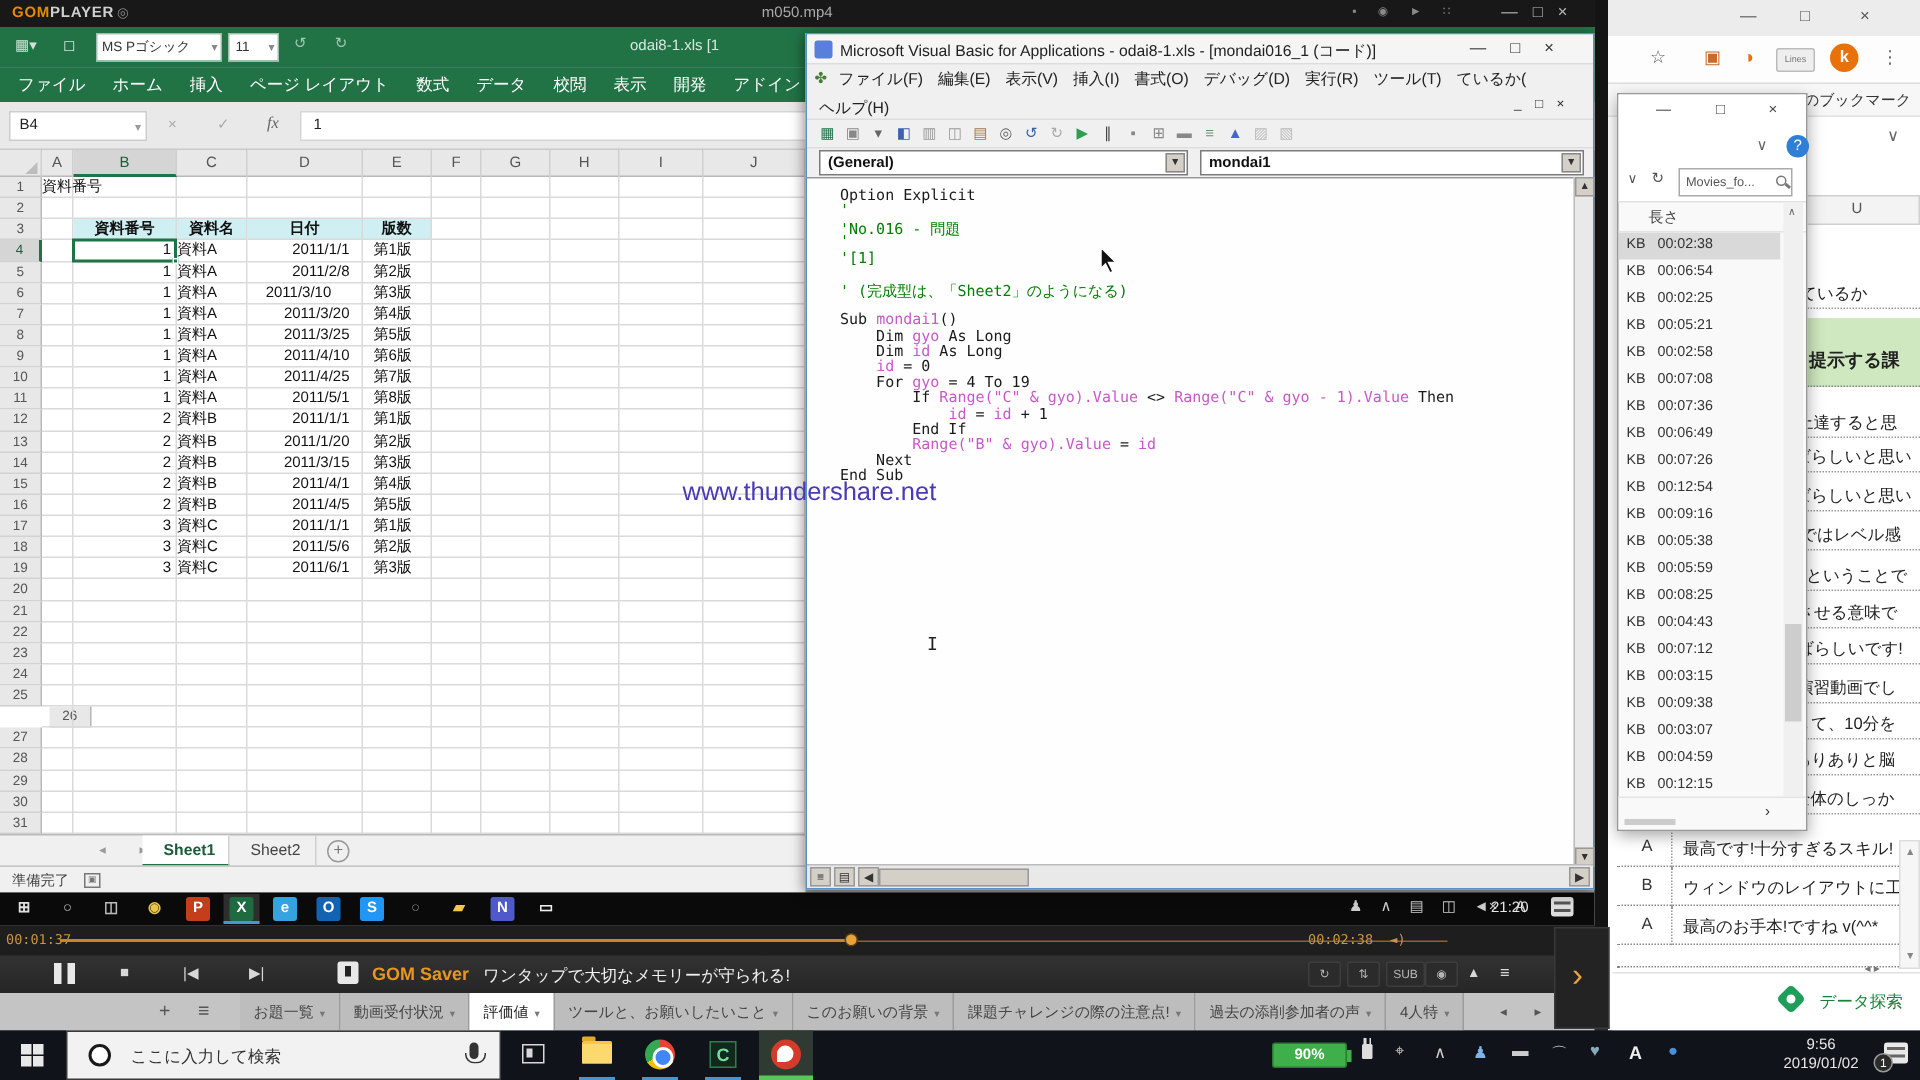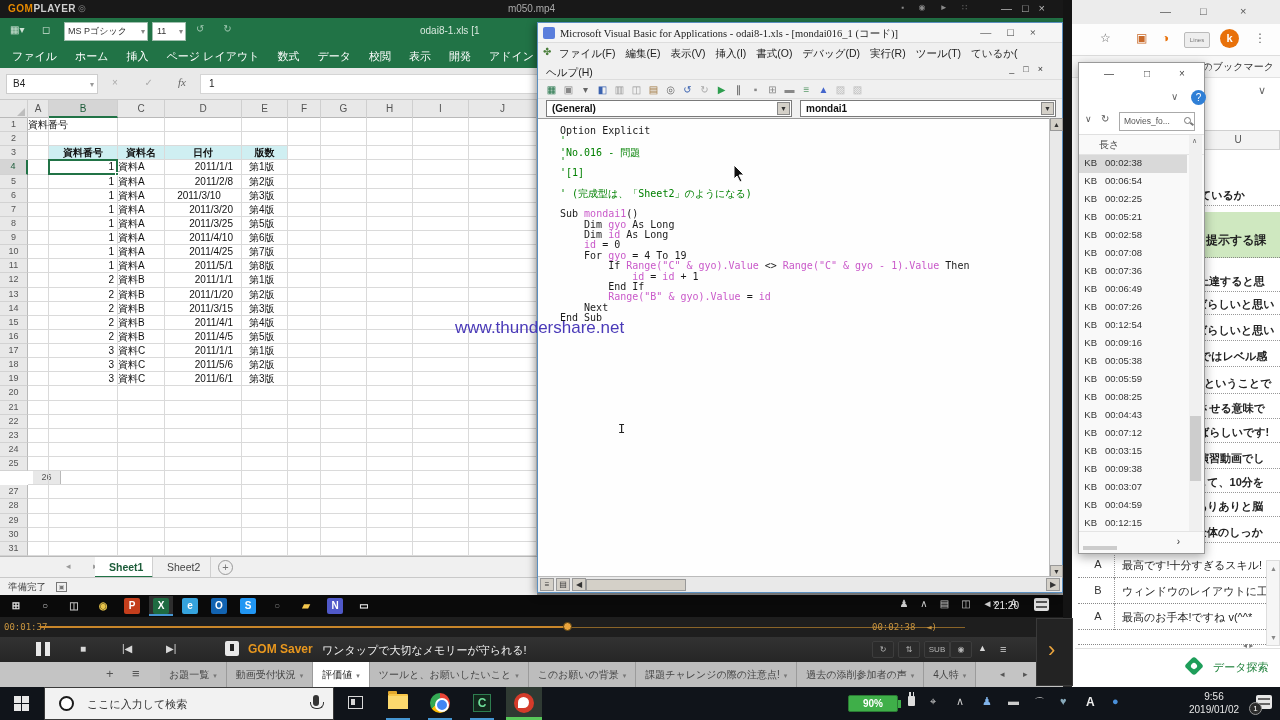--- a/index.html
+++ b/index.html
@@ -13,21 +13,21 @@
   .chrome-top { position:absolute; left:0; top:0; width:208px; height:24px; background:#ececec; }
   .chrome-top span { position:absolute; top:5px; font-size:11px; color:#555; }
   .chrome-toolbar { position:absolute; left:0; top:24px; width:208px; height:32px; background:#fdfdfd; border-bottom:1px solid #ddd; }
   .ct-ico { position:absolute; top:7px; font-size:12px; color:#666; }
   .ext-box { position:absolute; left:112px; top:8px; width:26px; height:16px; background:#eee; border:1px solid #bbb; border-radius:2px; font-size:6px; color:#777; text-align:center; line-height:14px; }
   .avatar-k { position:absolute; left:148px; top:5px; width:19px; height:19px; border-radius:50%; background:#e8710a; color:#fff; font-size:11px; font-weight:bold; text-align:center; line-height:19px; }
   .bookmarks-row { position:absolute; left:0; top:56px; width:208px; height:22px; background:#f7f7f7; border-bottom:1px solid #e2e2e2; }
   .bookmarks-row .bm { position:absolute; right:6px; top:4px; font-size:10px; color:#333; }
   .sheets-chev { position:absolute; left:186px; top:84px; font-size:11px; color:#666; }
   .uhead { position:absolute; left:1196px; top:130px; width:84px; height:20px; background:#f3f3f3; border:1px solid #d0d0d0; font-size:10px; color:#555; text-align:center; line-height:18px; }
-  .frag { position:absolute; font-size:11px; color:#222; white-space:nowrap; border-bottom:1px dotted #999; padding-bottom:2px;font-weight:bold; }
+  .frag { position:absolute; font-size:11px; color:#222; white-space:nowrap; border-bottom:1px dotted #999; padding-bottom:2px; }
   .greencell { position:absolute; left:1200px; top:212px; width:80px; height:46px; background:#cfe8c0; border-bottom:1px dotted #888; }
   .frag-bold { font-weight:bold; font-size:12px; }
   .srow { position:absolute; left:1078px; width:202px; height:26px; border-bottom:1px dotted #888; font-size:11px; color:#222; }
   .srow .lbl { position:absolute; left:8px; top:6px; width:24px; text-align:center; font-size:11px; color:#333; }
   .srow .sep { position:absolute; left:36px; top:0; height:26px; border-left:1px dotted #999; }
   .srow .txt { position:absolute; left:44px; top:6px; white-space:nowrap; }
   .side-scroll { position:absolute; left:1266px; top:560px; width:14px; height:86px; background:#f6f6f6; border:1px solid #ddd; }
   .side-scroll span { position:absolute; left:3px; font-size:7px; color:#888; }
   .hs-arrows { position:absolute; left:1243px; top:641px; font-size:8px; color:#777; }
   .explore-panel { position:absolute; left:1075px; top:648px; width:205px; height:39px; background:#fff; border-top:1px solid #e0e0e0; }
@@ -117,21 +117,21 @@
   .rti .sq { display:block; width:16px; height:16px; font-size:10px; font-weight:bold; line-height:16px; border-radius:2px; }
   .rti-active { position:absolute; top:1px; width:24px; height:20px; background:#2e2e2e; border-bottom:2px solid #4596d2; }
   .rec-tray { position:absolute; right:46px; top:3px; height:16px; font-size:10px; color:#ccc; }
   .rec-tray span { margin-left:12px; }
   .rec-clock { color:#e8e8e8; font-size:10px; }
   .rec-notif { position:absolute; right:14px; top:3px; width:15px; height:13px; background:#ddd; border-radius:2px; }
   .rec-notif i { display:block; height:2px; background:#555; margin:3px 2px 0 2px; }
 
   
   .vba { position:absolute; left:537px; top:4px; width:526px; height:571px; background:#f0f0f0; border:1px solid #5a8fc0; box-shadow:-2px 2px 8px rgba(0,0,0,.4); }
-  .vba-title { position:absolute; left:0; top:0; width:100%; height:20px; background:#f5f5f5; border-bottom:1px solid #ddd;font-family:Liberation Serif, serif; }
+  .vba-title { position:absolute; left:0; top:0; width:100%; height:20px; background:#f5f5f5; border-bottom:1px solid #ddd; }
   .vba-ico { position:absolute; left:5px; top:4px; width:12px; height:12px; background:#5a7edc; border-radius:2px; }
   .vba-title .t { position:absolute; left:22px; top:4px; font-size:10.5px; color:#222; white-space:nowrap; }
   .vba-wc { position:absolute; right:10px; top:3px; font-size:11px; color:#333; letter-spacing:16px; }
   .vba-menu1 { position:absolute; left:0; top:20px; width:100%; height:19px; }
   .vba-menu1 .mico { position:absolute; left:5px; top:3px; font-size:10px; color:#4a7e3a; }
   .vmenu { display:inline-block; font-size:10.5px; color:#222; padding:3px 5px 0 5px; }
   .vba-menus-wrap { position:absolute; left:16px; top:0; right:0; height:19px; white-space:nowrap; overflow:hidden; }
   .vba-menu2 { position:absolute; left:0; top:39px; width:100%; height:17px; }
   .vba-menu2 .vmenu { padding-left:8px; }
   .vba-mdi { position:absolute; right:10px; top:2px; font-size:9px; color:#333; letter-spacing:9px; }

